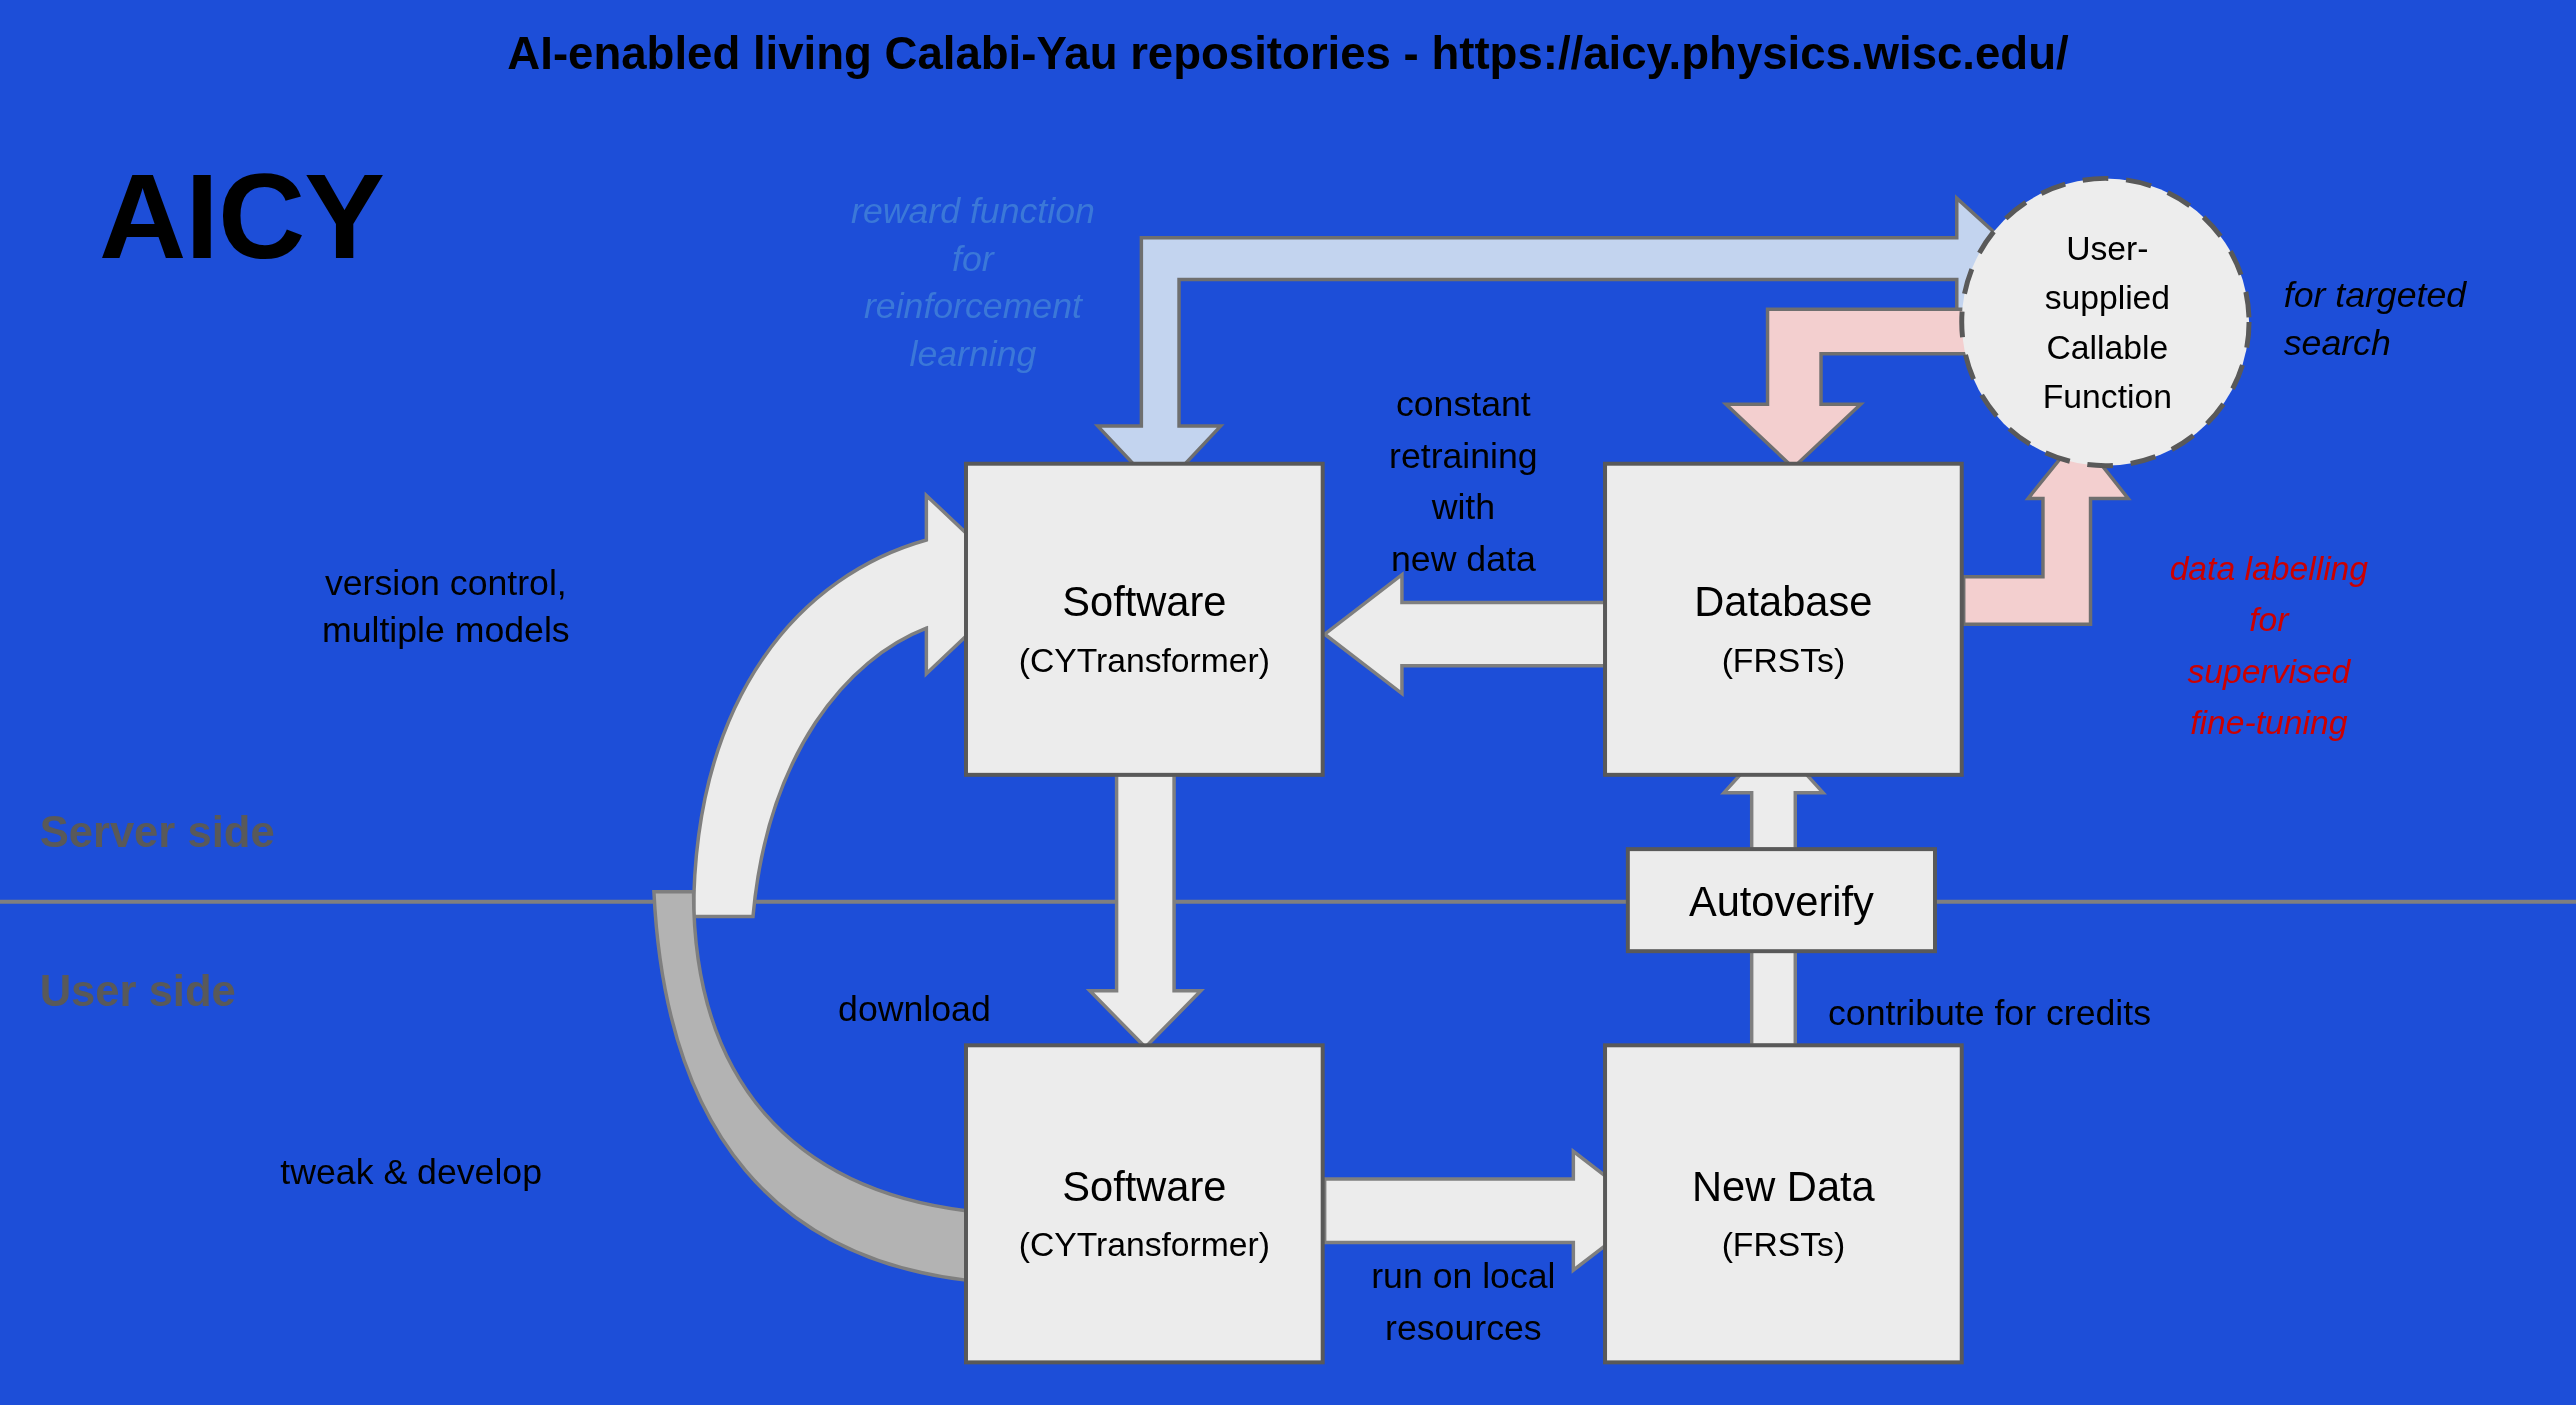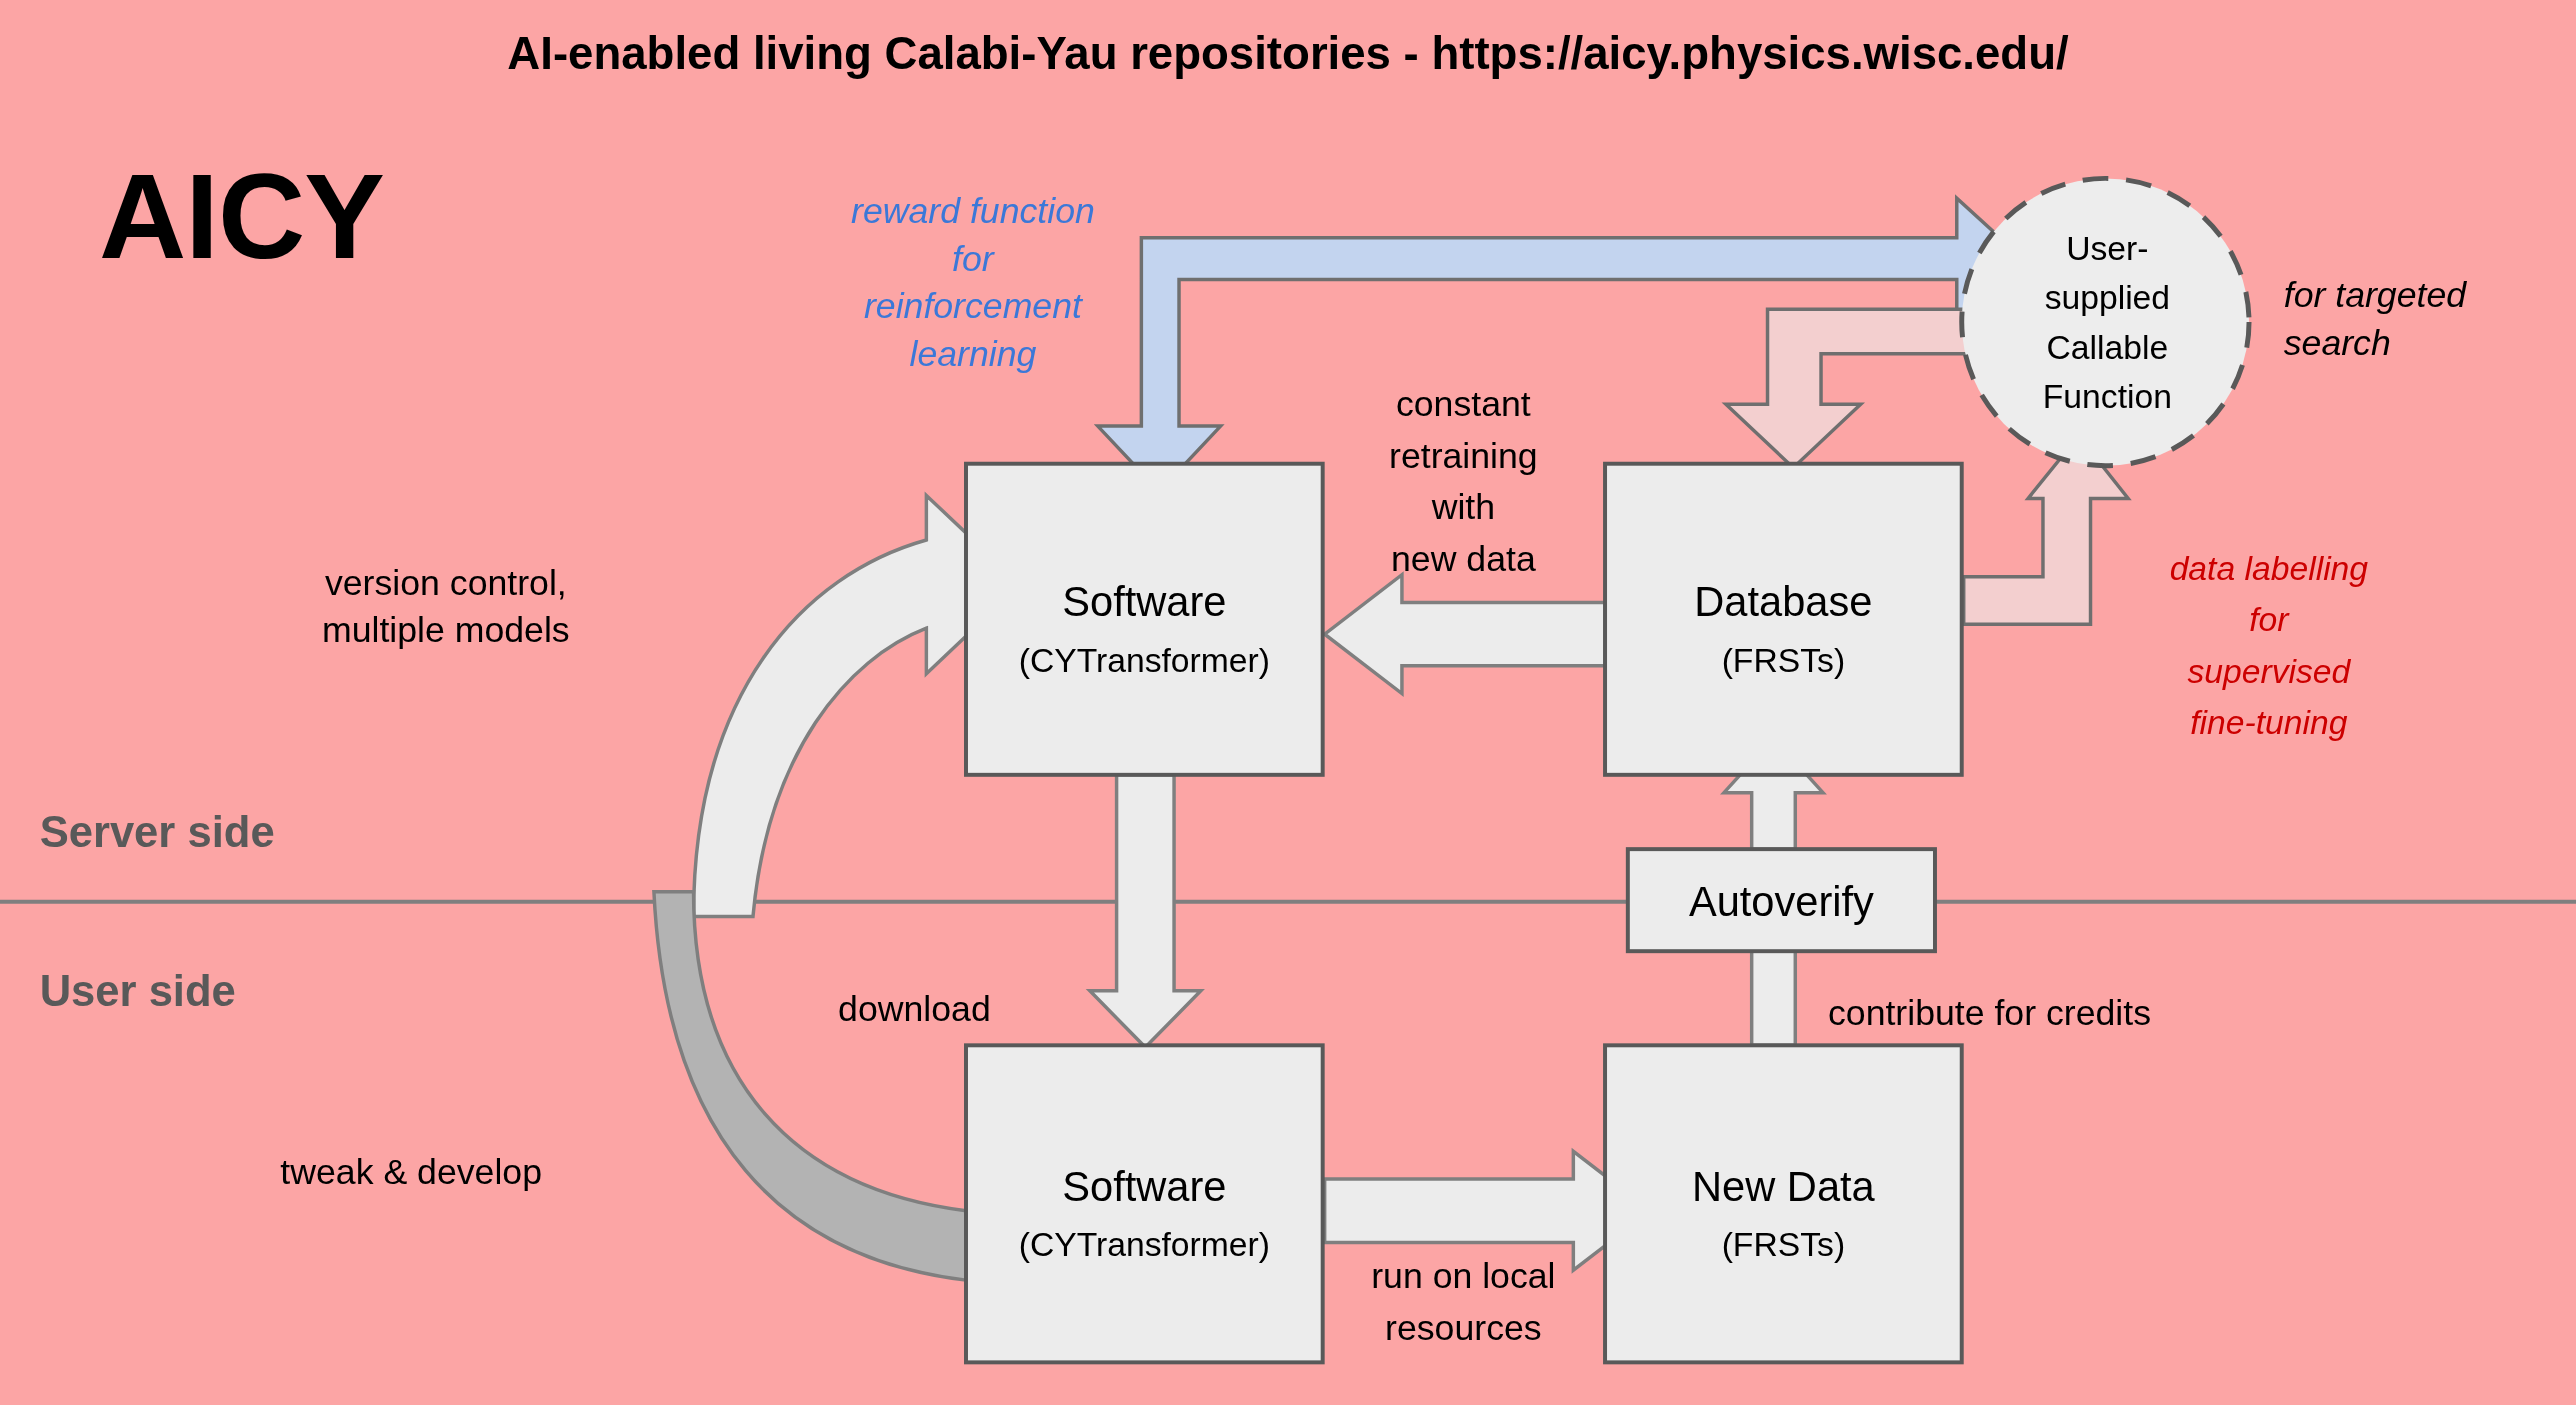--- a/index.html
+++ b/index.html
@@ -12,21 +12,21 @@
     width: 2576px;
     height: 1406px;
     font-family: "Liberation Sans", sans-serif;
     color: #000;
     overflow: hidden;
   }
   #stage {
     position: relative;
     width: 2576px;
     height: 1406px;
-    background: #fca5a5;
+    background: #1d4ed8;
   }
   svg#diagram {
     position: absolute;
     left: 0;
     top: 0;
     width: 2576px;
     height: 1406px;
     display: block;
   }
   

